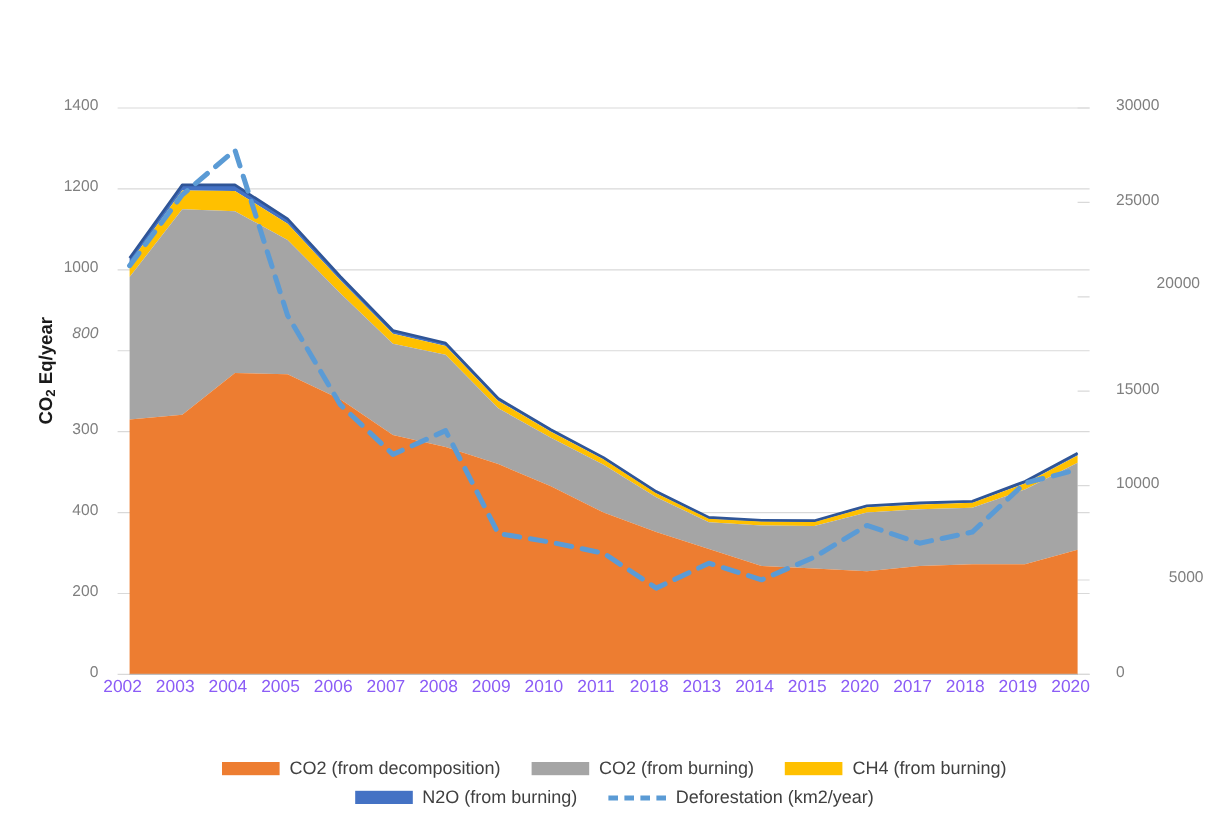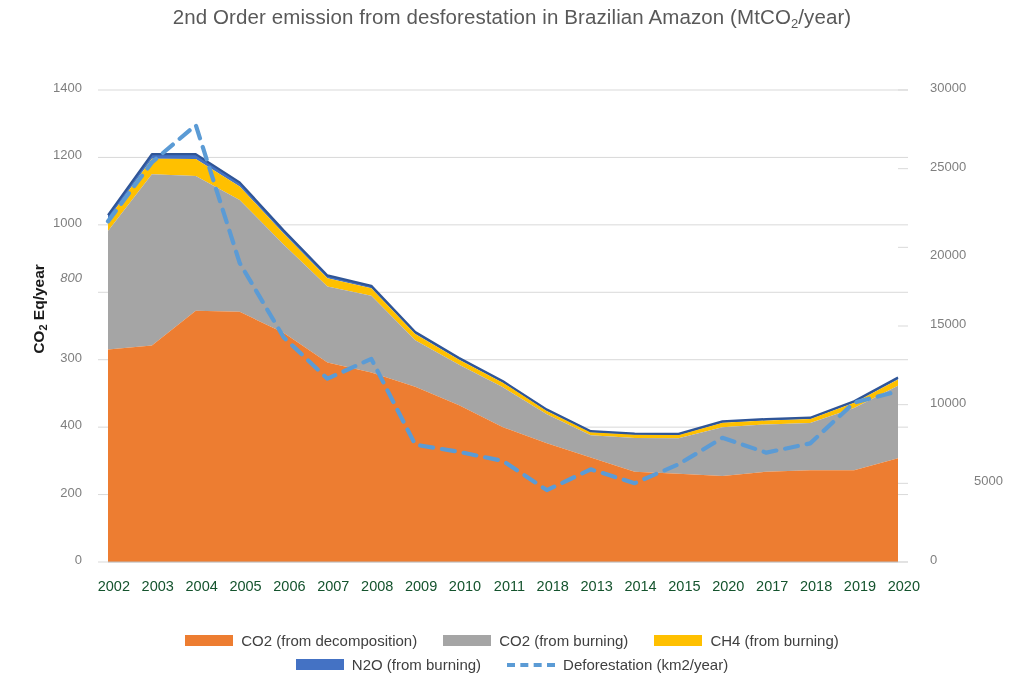--- a/index.html
+++ b/index.html
@@ -27,22 +27,22 @@
   }
   .axis-title sub{font-size:11px;vertical-align:baseline;position:relative;top:3px;}
 
   
   .ytick{
     position:absolute;font-size:13px;color:#7f7f7f;
     text-align:right;width:60px;
   }
   .ytick.right{text-align:left;width:70px;}
   .xtick{
-    position:absolute;font-size:14.5px;color:#14532d;
-    text-align:right;width:44px;top:565px;margin-top:13px;
+    position:absolute;font-size:14.5px;color:#8b5cf6;
+    text-align:left;width:44px;top:565px;
   }
 
   svg#plot{position:absolute;left:0;top:0;}
 
   
   #legend{
     position:absolute;left:0;top:632px;width:1024px;
   }
   .legend-row{
     display:flex;justify-content:center;align-items:center;
@@ -54,44 +54,41 @@
     width:48px;height:0;border-top:4px dashed #5B9BD5;
     position:relative;top:0px;
   }
   .legend-label{font-size:15px;color:#404040;white-space:nowrap;}
 </style>
 </head>
 <body>
 
 <div id="chart-root">
 
-  <div class="chart-title">
-    <span>2nd Order emission from desforestation in Brazilian Amazon (MtCO</span><sub>2</sub><span>/year)</span>
-  </div>
 
   <div class="axis-title" id="y-left-title">
     <span>CO</span><sub>2</sub><span> Eq/year</span>
   </div>
 
   <div id="yticks-left">
       <div class="ytick" style="left: 22px; top: 552px;">0</div>
       <div class="ytick" style="left: 22px; top: 484.571px;">200</div>
       <div class="ytick" style="left: 22px; top: 417.143px;">400</div>
       <div class="ytick" style="left: 22px; top: 349.714px;">300</div>
       <div class="ytick" style="left: 22px; top: 270px; font-style: italic;">800</div>
       <div class="ytick" style="left: 22px; top: 214.857px;">1000</div>
       <div class="ytick" style="left: 22px; top: 147.429px;">1200</div>
       <div class="ytick" style="left: 22px; top: 80px;">1400</div>
     </div>
   <div id="yticks-right">
       <div class="ytick right" style="left: 930px; top: 552px;">0</div>
       <div class="ytick right" style="left: 974px; top: 473.333px;">5000</div>
       <div class="ytick right" style="left: 930px; top: 394.667px;">10000</div>
       <div class="ytick right" style="left: 930px; top: 316px;">15000</div>
-      <div class="ytick right" style="left: 930px; top: 247px;">20000</div>
+      <div class="ytick right" style="left: 930px; top: 228px; text-align: right;">20000</div>
       <div class="ytick right" style="left: 930px; top: 158.667px;">25000</div>
       <div class="ytick right" style="left: 930px; top: 80px;">30000</div>
     </div>
   <div id="xticks">
       <div class="xtick" style="left: 86px;">2002</div>
       <div class="xtick" style="left: 129.889px;">2003</div>
       <div class="xtick" style="left: 173.778px;">2004</div>
       <div class="xtick" style="left: 217.667px;">2005</div>
       <div class="xtick" style="left: 261.556px;">2006</div>
       <div class="xtick" style="left: 305.444px;">2007</div>

